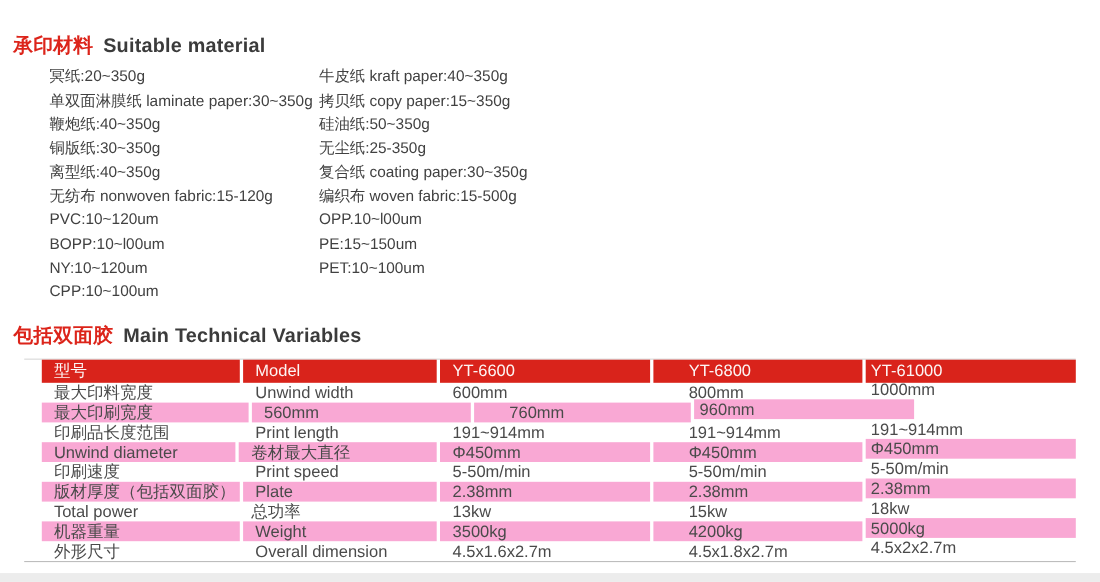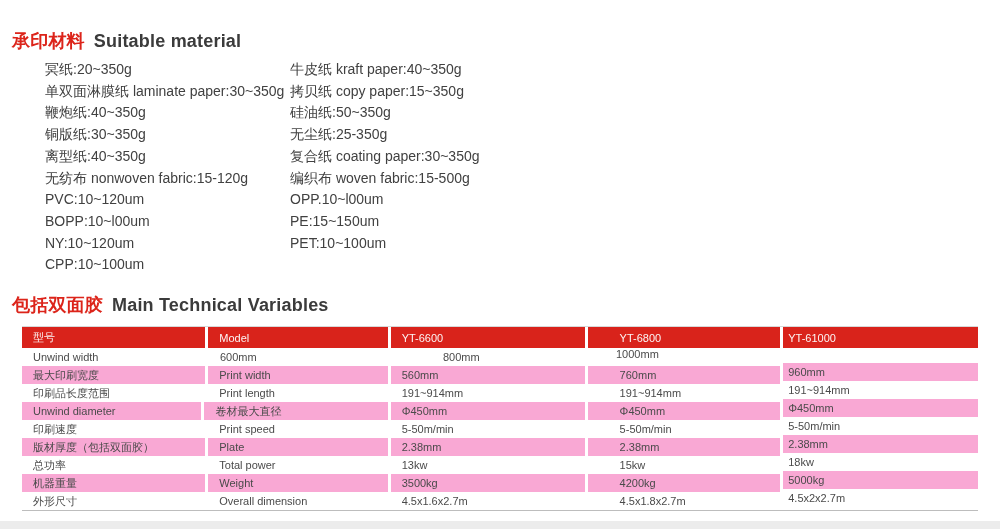--- a/index.html
+++ b/index.html
@@ -14,21 +14,21 @@
   .sec-title .en{color:#3b3b3b;margin-left:9px;}
   .t1{top:29px;}
   .t2{top:293px;}
 
   .mat-col{position:absolute;top:59px;font-size:14px;color:#414141;line-height:21.7px;white-space:nowrap;}
   .colL{left:22px;margin-left:23px;}
   .colR{left:290px;}
 
   .tbl{position:absolute;left:22px;top:326px;width:956px;
        border-top:1px solid #d8d8d8;border-bottom:1px solid #bdbdbd;}
-  .tr{display:flex;gap:3px;height:18px;font-size:11px;color:#4a4a4a;}
+  .tr{display:flex;gap:3px;height:18px;font-size:15px;color:#4a4a4a;margin-left:16px;}
   .td{height:100%;display:flex;align-items:center;padding-left:11px;box-sizing:border-box;white-space:nowrap;overflow:hidden;}
   .c1{width:188px;}
   .c2{width:184px;}
   .c3{width:199px;}
   .c4{width:197px;padding-left:32px;}
   .c5{width:200px;padding-left:5px;}
   .tr.hdr{height:21px;color:#fdf5f4;}
   .tr.hdr .td{background:#d9231b;}
   .tr.g .td{background:#f9a8d4;}
   
@@ -74,28 +74,28 @@
 
 <div class="tbl">
   <div class="tr hdr">
     <div class="td c1">型号</div>
     <div class="td c2">Model</div>
     <div class="td c3">YT-6600</div>
     <div class="td c4">YT-6800</div>
     <div class="td c5">YT-61000</div>
   </div>
   <div class="tr">
+    <div class="td c1">最大印料宽度</div>
     <div class="td c2">Unwind width</div>
     <div class="td c3">600mm</div>
     <div class="td c4">800mm</div>
     <div class="td c5">1000mm</div>
   </div>
   <div class="tr g">
     <div class="td c1">最大印刷宽度</div>
-    <div class="td c2">Print width</div>
     <div class="td c3">560mm</div>
     <div class="td c4">760mm</div>
     <div class="td c5">960mm</div>
   </div>
   <div class="tr">
     <div class="td c1">印刷品长度范围</div>
     <div class="td c2">Print length</div>
     <div class="td c3">191~914mm</div>
     <div class="td c4">191~914mm</div>
     <div class="td c5">191~914mm</div>
@@ -115,22 +115,22 @@
     <div class="td c5">5-50m/min</div>
   </div>
   <div class="tr g">
     <div class="td c1">版材厚度（包括双面胶）</div>
     <div class="td c2">Plate</div>
     <div class="td c3">2.38mm</div>
     <div class="td c4">2.38mm</div>
     <div class="td c5">2.38mm</div>
   </div>
   <div class="tr">
+    <div class="td c2">Total power</div>
     <div class="td c1">总功率</div>
-    <div class="td c2">Total power</div>
     <div class="td c3">13kw</div>
     <div class="td c4">15kw</div>
     <div class="td c5">18kw</div>
   </div>
   <div class="tr g">
     <div class="td c1">机器重量</div>
     <div class="td c2">Weight</div>
     <div class="td c3">3500kg</div>
     <div class="td c4">4200kg</div>
     <div class="td c5">5000kg</div>

